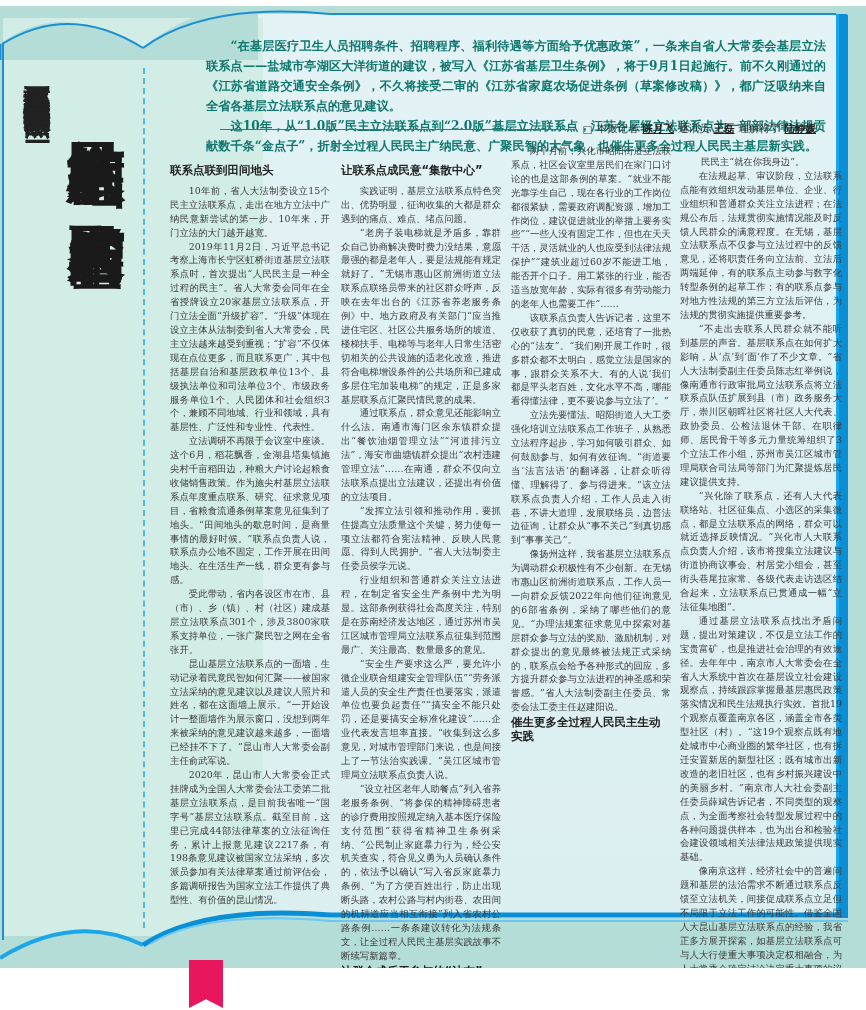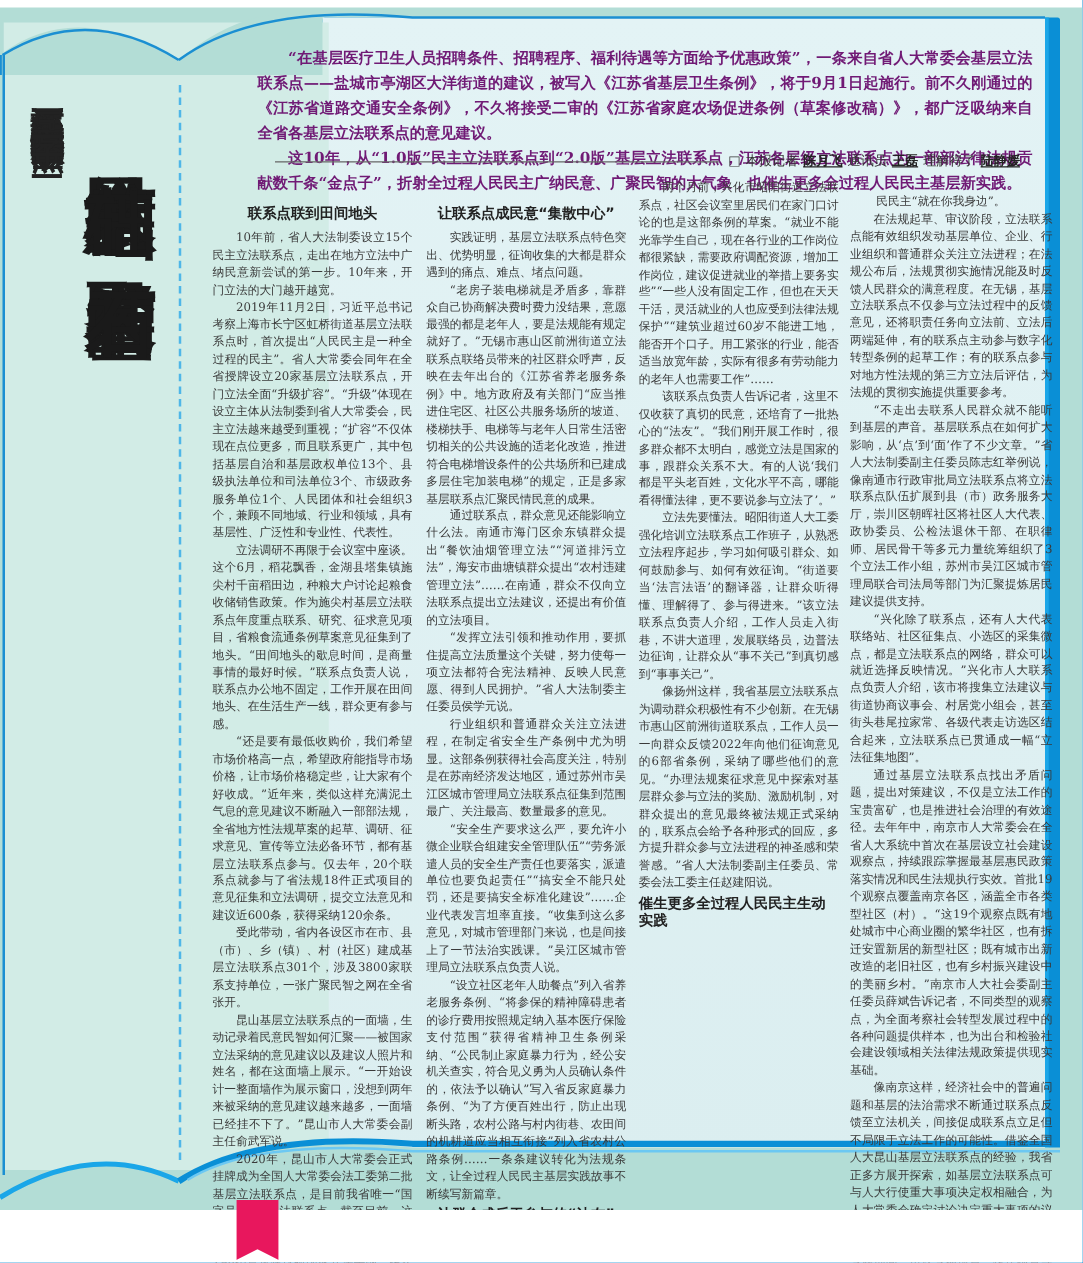--- a/index.html
+++ b/index.html
@@ -41,40 +41,40 @@
   .main-title {
     position: absolute; left: 62px; top: 92px; width: 70px;
     writing-mode: vertical-rl; text-orientation: upright;
     font-family: "DejaVu Sans", sans-serif; font-weight: bold;
     font-size: 58px; line-height: 70px; color: #1a1a1a;
     letter-spacing: 2px;
   }
   .lead {
     position: absolute; left: 206px; top: 36px; width: 620px;
     font-family: "DejaVu Serif", serif; font-weight: bold;
-    font-size: 12.2px; line-height: 20px; color: #701a75;
+    font-size: 12.2px; line-height: 20px; color: #0f766e;
     text-align: justify;
   }
   .lead p { margin: 0; text-indent: 2em; }
   .byline {
     position: absolute; left: 220px; top: 122px; width: 600px;
     display: flex; align-items: center;
     font-family: "DejaVu Sans", sans-serif; font-size: 10.5px; color: #333;
   }
   .byline .rule { flex: 1; height: 1px; background: #666; margin-right: 8px; }
   .byline b { font-weight: bold; color: #222; text-decoration: underline; }
   .byline span { margin-right: 4px; }
   .col {
     position: absolute; top: 156px; width: 160px;
     font-family: "DejaVu Serif", serif; font-size: 9.4px; line-height: 13.9px;
     color: #3a3a3a; text-align: justify;
   }
   .col p { margin: 0; text-indent: 2em; }
   .col h3 {
-    margin: 2px 0 6px 0; text-align: center;
+    margin: 2px 0 6px 0; 
     font-family: "DejaVu Sans", sans-serif; font-size: 11.5px; font-weight: bold; color: #222;
   }
   .col h3.left { text-align: left; }
   .col1 { left: 170px; top: 162px; }
   .col2 { left: 341px; top: 162px; }
   .col3 { left: 511px; top: 144px; }
   .col4 { left: 680px; top: 155px; width: 162px; }
   .bookmark {
     position: absolute; left: 189px; top: 960px; width: 34px; height: 48px;
     background: #e8175d;
@@ -123,21 +123,20 @@
   <b><span>王磊</span></b>
   <span>理解得了</span>
   <b><span>陆静媛</span></b>
 </div>
 
 <div class="col col1">
     <h3>联系点联到田间地头</h3>
     <p>10年前，省人大法制委设立15个民主立法联系点，走出在地方立法中广纳民意新尝试的第一步。10年来，开门立法的大门越开越宽。</p>
     <p>2019年11月2日，习近平总书记考察上海市长宁区虹桥街道基层立法联系点时，首次提出“人民民主是一种全过程的民主”。省人大常委会同年在全省授牌设立20家基层立法联系点，开门立法全面“升级扩容”。“升级”体现在设立主体从法制委到省人大常委会，民主立法越来越受到重视；“扩容”不仅体现在点位更多，而且联系更广，其中包括基层自治和基层政权单位13个、县级执法单位和司法单位3个、市级政务服务单位1个、人民团体和社会组织3个，兼顾不同地域、行业和领域，具有基层性、广泛性和专业性、代表性。</p>
     <p>立法调研不再限于会议室中座谈。这个6月，稻花飘香，金湖县塔集镇施尖村千亩稻田边，种粮大户讨论起粮食收储销售政策。作为施尖村基层立法联系点年度重点联系、研究、征求意见项目，省粮食流通条例草案意见征集到了地头。“田间地头的歇息时间，是商量事情的最好时候。”联系点负责人说，联系点办公地不固定，工作开展在田间地头、在生活生产一线，群众更有参与感。</p>
-    <p>“还是要有最低收购价，我们希望市场价格高一点，希望政府能指导市场价格，让市场价格稳定些，让大家有个好收成。”近年来，类似这样充满泥土气息的意见建议不断融入一部部法规，全省地方性法规草案的起草、调研、征求意见、宣传等立法必备环节，都有基层立法联系点参与。仅去年，20个联系点就参与了省法规18件正式项目的意见征集和立法调研，提交立法意见和建议近600条，获得采纳120余条。</p>
     <p>受此带动，省内各设区市在市、县（市）、乡（镇）、村（社区）建成基层立法联系点301个，涉及3800家联系支持单位，一张广聚民智之网在全省张开。</p>
     <p>昆山基层立法联系点的一面墙，生动记录着民意民智如何汇聚——被国家立法采纳的意见建议以及建议人照片和姓名，都在这面墙上展示。“一开始设计一整面墙作为展示窗口，没想到两年来被采纳的意见建议越来越多，一面墙已经挂不下了。”昆山市人大常委会副主任俞武军说。</p>
     <p>2020年，昆山市人大常委会正式挂牌成为全国人大常委会法工委第二批基层立法联系点，是目前我省唯一“国字号”基层立法联系点。截至目前，这里已完成44部法律草案的立法征询任务，累计上报意见建议2217条，有198条意见建议被国家立法采纳，多次派员参加有关法律草案通过前评估会，多篇调研报告为国家立法工作提供了典型性、有价值的昆山情况。</p>
   </div>
 <div class="col col2">
     <h3>让联系点成民意“集散中心”</h3>
     <p>实践证明，基层立法联系点特色突出、优势明显，征询收集的大都是群众遇到的痛点、难点、堵点问题。</p>
     <p>“老房子装电梯就是矛盾多，靠群众自己协商解决费时费力没结果，意愿最强的都是老年人，要是法规能有规定就好了。”无锡市惠山区前洲街道立法联系点联络员带来的社区群众呼声，反映在去年出台的《江苏省养老服务条例》中。地方政府及有关部门“应当推进住宅区、社区公共服务场所的坡道、楼梯扶手、电梯等与老年人日常生活密切相关的公共设施的适老化改造，推进符合电梯增设条件的公共场所和已建成多层住宅加装电梯”的规定，正是多家基层联系点汇聚民情民意的成果。</p>
     <p>通过联系点，群众意见还能影响立什么法。南通市海门区余东镇群众提出“餐饮油烟管理立法”“河道排污立法”，海安市曲塘镇群众提出“农村违建管理立法”……在南通，群众不仅向立法联系点提出立法建议，还提出有价值的立法项目。</p>
     <p>“发挥立法引领和推动作用，要抓住提高立法质量这个关键，努力使每一项立法都符合宪法精神、反映人民意愿、得到人民拥护。”省人大法制委主任委员侯学元说。</p>

